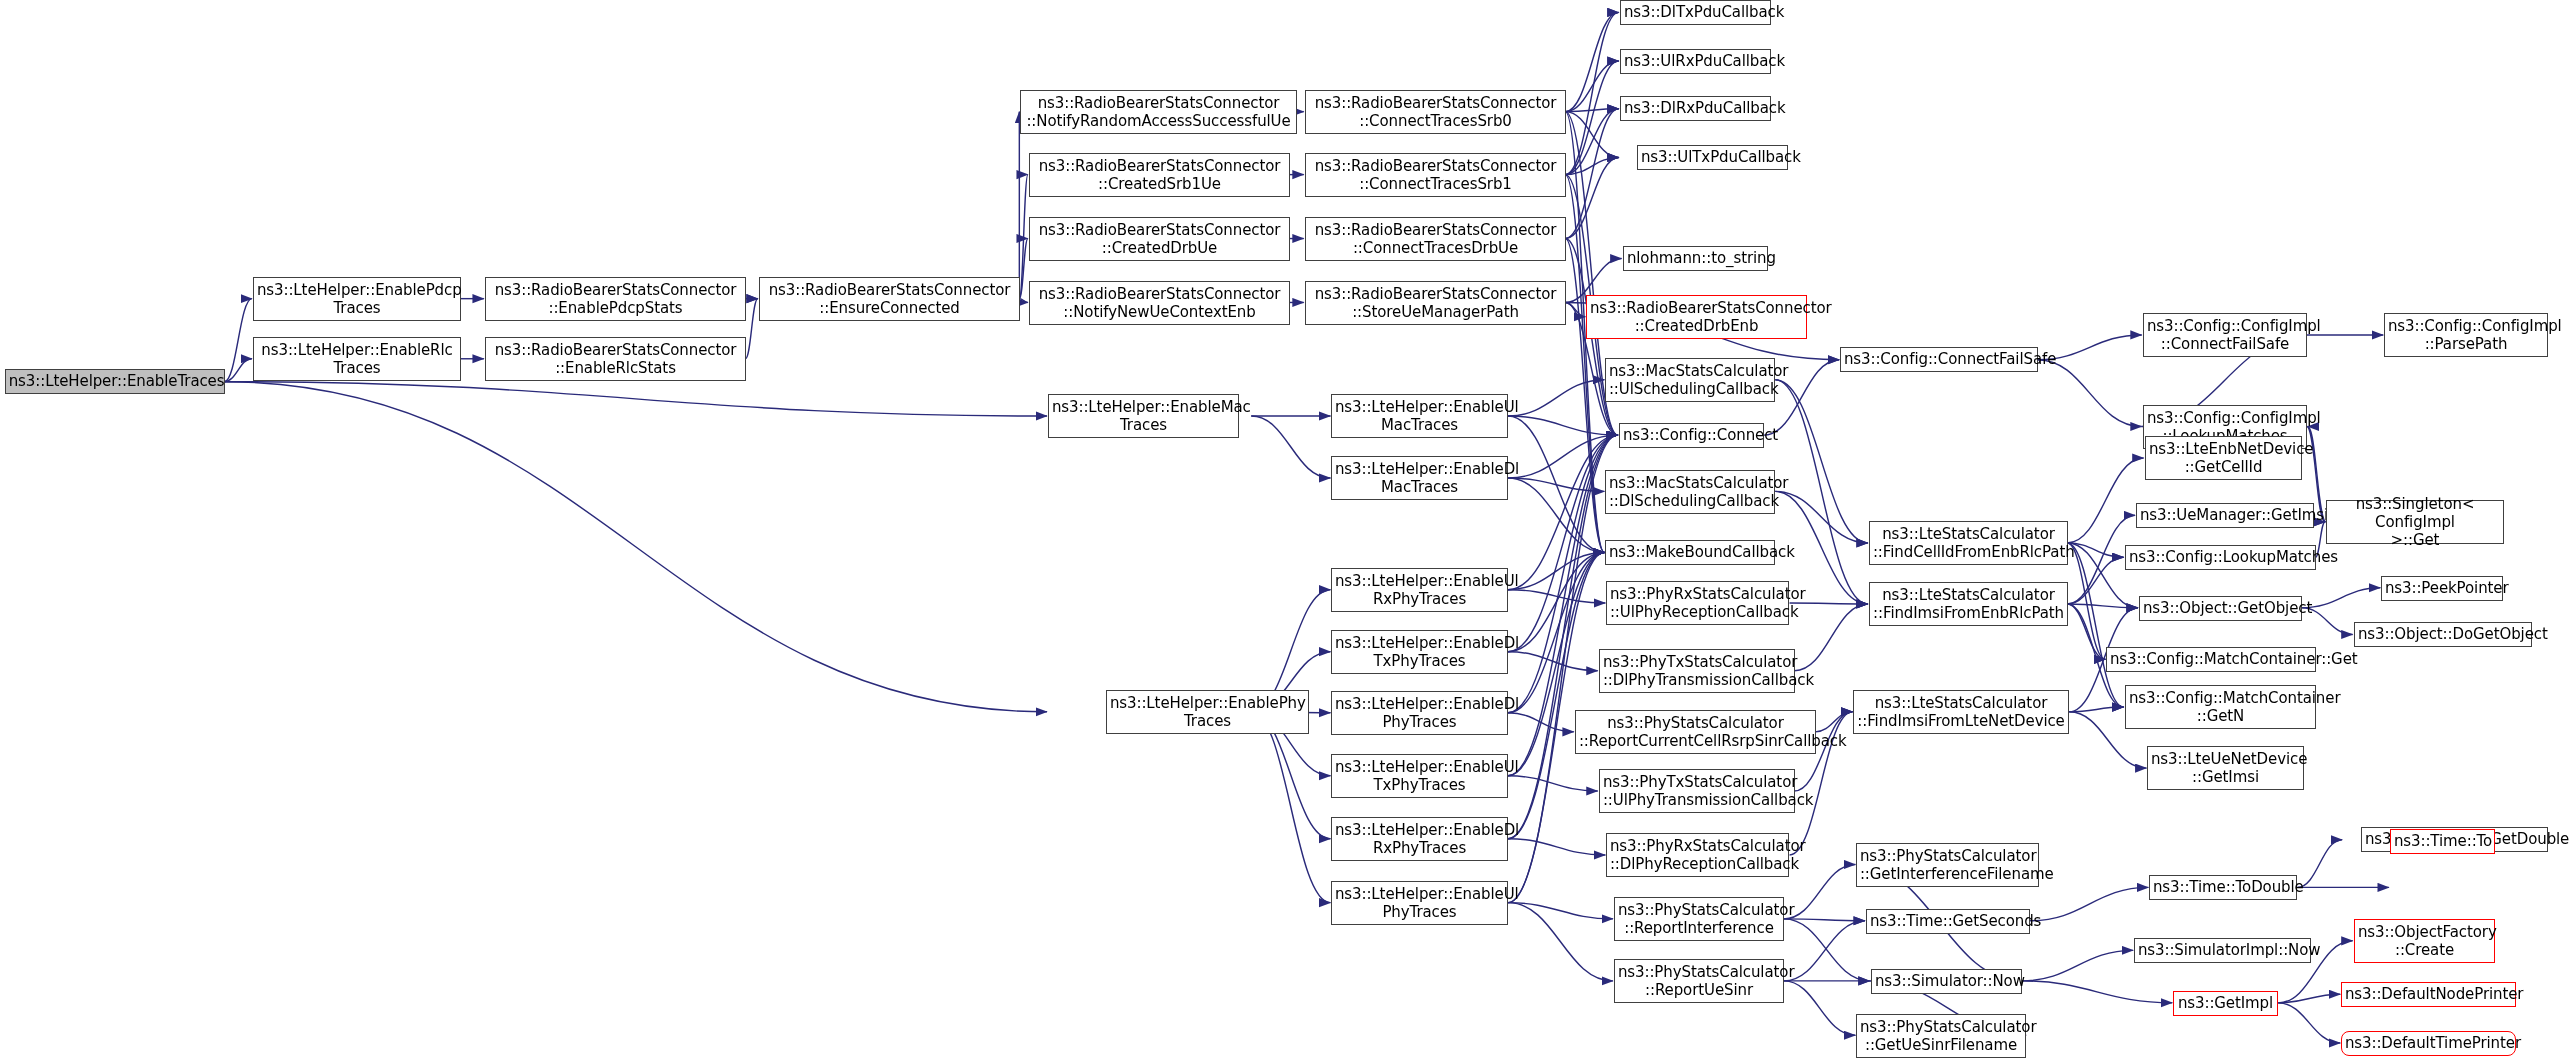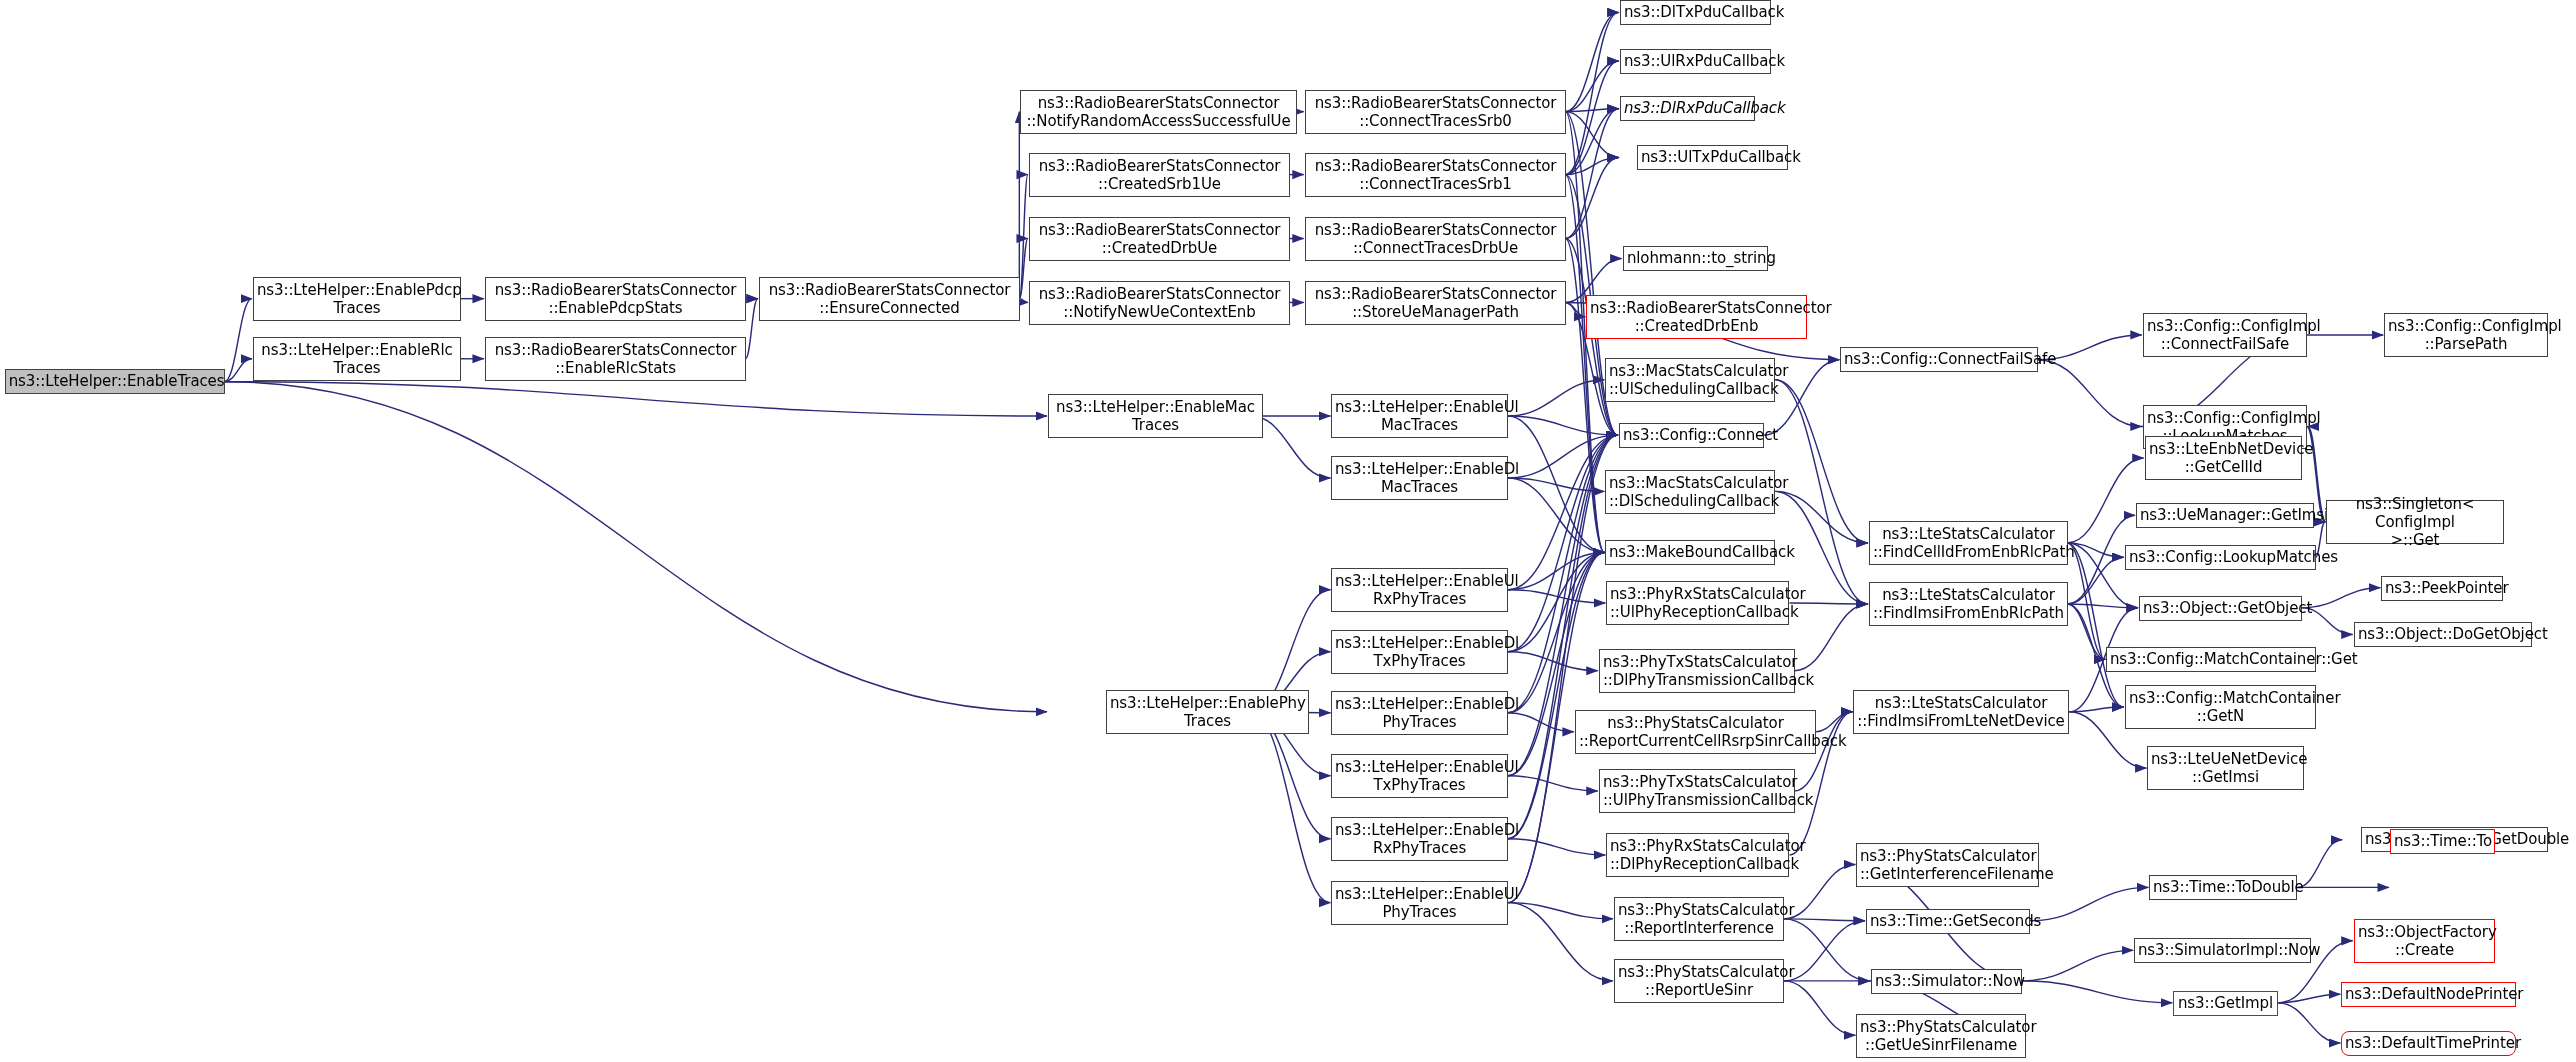--- a/index.html
+++ b/index.html
@@ -205,21 +205,21 @@
       <div class="node" style="left: 1305px; top: 90px; width: 261px; height: 44px;"><span class="lbl">ns3::RadioBearerStatsConnector
 ::ConnectTracesSrb0</span></div>
       <div class="node" style="left: 1305px; top: 153px; width: 261px; height: 44px;"><span class="lbl">ns3::RadioBearerStatsConnector
 ::ConnectTracesSrb1</span></div>
       <div class="node" style="left: 1305px; top: 217px; width: 261px; height: 44px;"><span class="lbl">ns3::RadioBearerStatsConnector
 ::ConnectTracesDrbUe</span></div>
       <div class="node" style="left: 1305px; top: 281px; width: 261px; height: 44px;"><span class="lbl">ns3::RadioBearerStatsConnector
 ::StoreUeManagerPath</span></div>
       <div class="node" style="left: 1620px; top: 0px; width: 151px; height: 25px;"><span class="lbl">ns3::DlTxPduCallback</span></div>
       <div class="node" style="left: 1620px; top: 49px; width: 151px; height: 25px;"><span class="lbl">ns3::UlRxPduCallback</span></div>
-      <div class="node" style="left: 1620px; top: 96px; width: 135px; height: 25px; font-style: italic;"><span class="lbl">ns3::DlRxPduCallback</span></div>
+      <div class="node" style="left: 1620px; top: 96px; width: 151px; height: 25px;"><span class="lbl">ns3::DlRxPduCallback</span></div>
       <div class="node" style="left: 1620px; top: 145px; width: 151px; height: 25px; margin-left: 17px;"><span class="lbl">ns3::UlTxPduCallback</span></div>
       <div class="node" style="left: 1623px; top: 246px; width: 145px; height: 25px; text-align: center;"><span class="lbl">nlohmann::to_string</span></div>
       <div class="node red" style="left: 1586px; top: 295px; width: 221px; height: 44px;"><span class="lbl">ns3::RadioBearerStatsConnector
 ::CreatedDrbEnb</span></div>
       <div class="node" style="left: 1605px; top: 358px; width: 170px; height: 44px;"><span class="lbl">ns3::MacStatsCalculator
 ::UlSchedulingCallback</span></div>
       <div class="node" style="left: 1619px; top: 423px; width: 145px; height: 25px;"><span class="lbl">ns3::Config::Connect</span></div>
       <div class="node" style="left: 1605px; top: 470px; width: 170px; height: 44px;"><span class="lbl">ns3::MacStatsCalculator
 ::DlSchedulingCallback</span></div>
       <div class="node" style="left: 1605px; top: 540px; width: 170px; height: 25px;"><span class="lbl">ns3::MakeBoundCallback</span></div>
@@ -232,21 +232,21 @@
       <div class="node" style="left: 1599px; top: 769px; width: 196px; height: 44px;"><span class="lbl">ns3::PhyTxStatsCalculator
 ::UlPhyTransmissionCallback</span></div>
       <div class="node" style="left: 1606px; top: 833px; width: 183px; height: 44px;"><span class="lbl">ns3::PhyRxStatsCalculator
 ::DlPhyReceptionCallback</span></div>
       <div class="node" style="left: 1614px; top: 897px; width: 170px; height: 44px;"><span class="lbl">ns3::PhyStatsCalculator
 ::ReportInterference</span></div>
       <div class="node" style="left: 1614px; top: 959px; width: 170px; height: 44px;"><span class="lbl">ns3::PhyStatsCalculator
 ::ReportUeSinr</span></div>
       <div class="node" style="left: 1856px; top: 1014px; width: 170px; height: 44px;"><span class="lbl">ns3::PhyStatsCalculator
 ::GetUeSinrFilename</span></div>
-      <div class="node" style="left: 1048px; top: 394px; width: 215px; height: 44px;"><span class="lbl">ns3::LteHelper::EnableMac
+      <div class="node" style="left: 1048px; top: 394px; width: 191px; height: 44px;"><span class="lbl">ns3::LteHelper::EnableMac
 Traces</span></div>
       <div class="node" style="left: 1106px; top: 690px; width: 203px; height: 44px;"><span class="lbl">ns3::LteHelper::EnablePhy
 Traces</span></div>
       <div class="node" style="left: 1331px; top: 394px; width: 177px; height: 44px;"><span class="lbl">ns3::LteHelper::EnableUl
 MacTraces</span></div>
       <div class="node" style="left: 1331px; top: 456px; width: 177px; height: 44px;"><span class="lbl">ns3::LteHelper::EnableDl
 MacTraces</span></div>
       <div class="node" style="left: 1331px; top: 568px; width: 177px; height: 44px;"><span class="lbl">ns3::LteHelper::EnableUl
 RxPhyTraces</span></div>
       <div class="node" style="left: 1331px; top: 630px; width: 177px; height: 44px;"><span class="lbl">ns3::LteHelper::EnableDl

